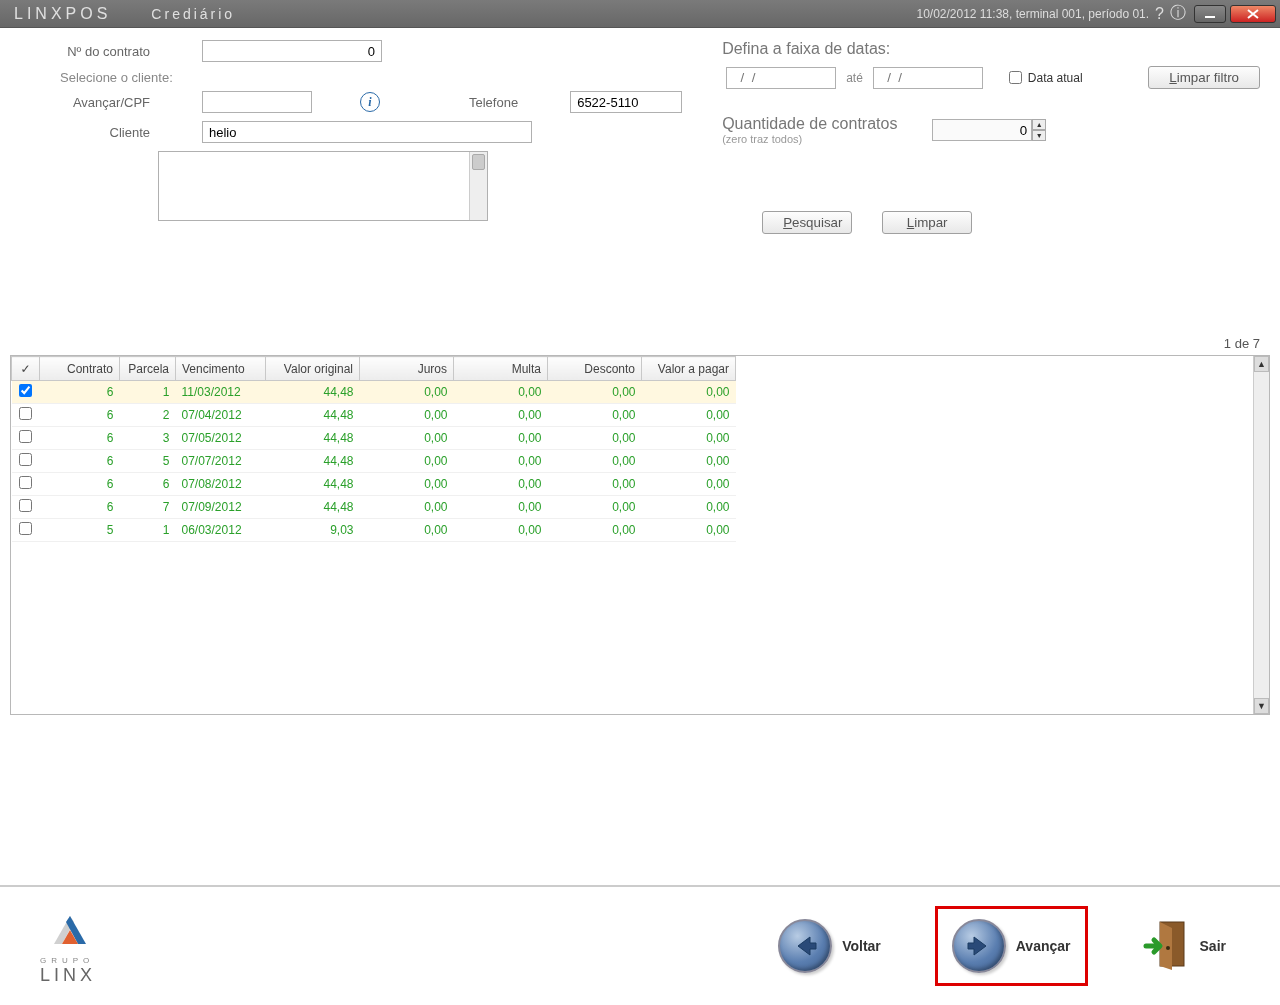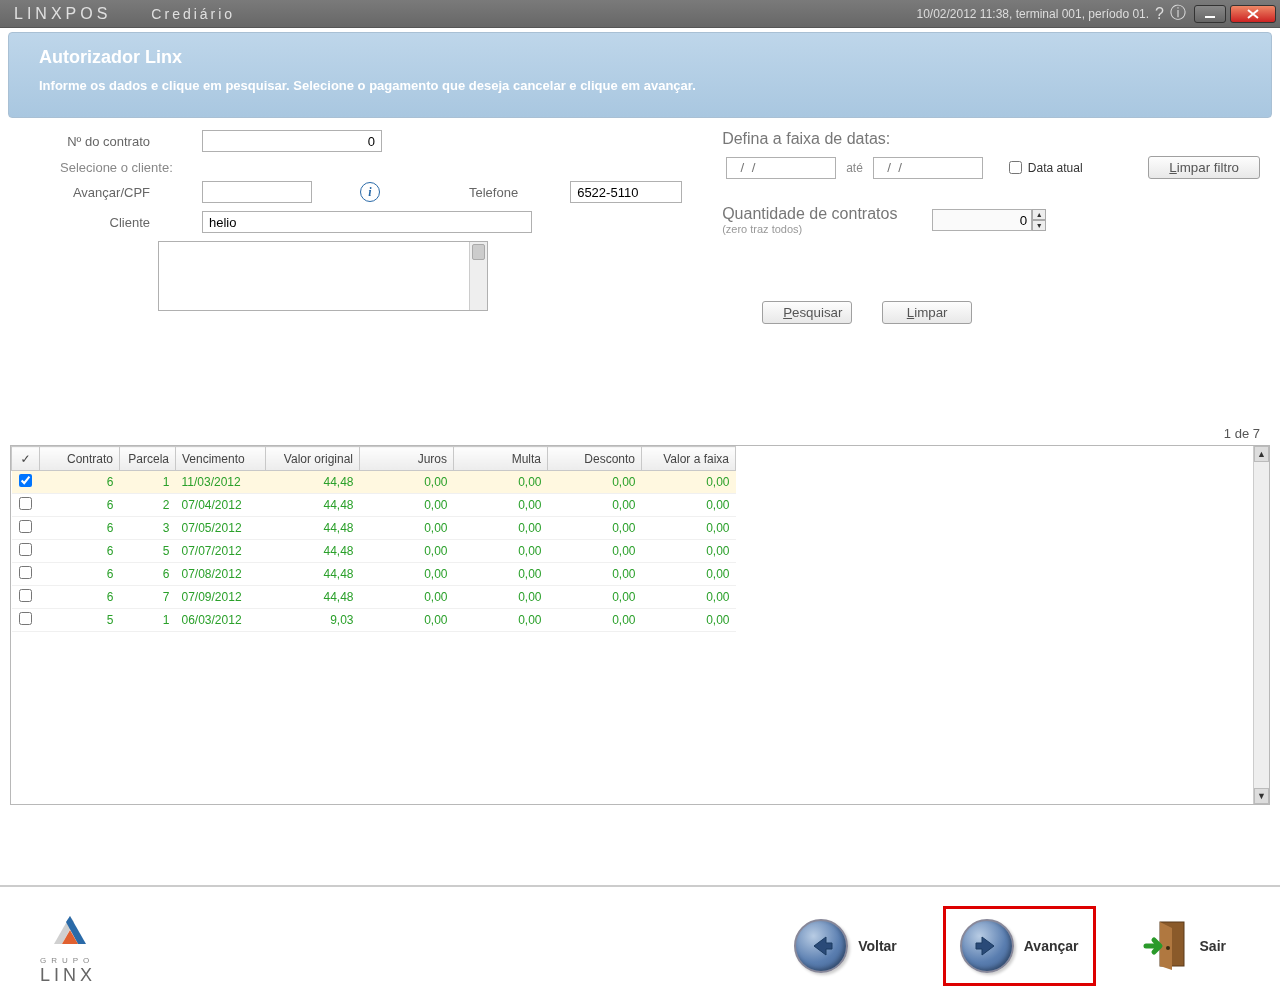--- a/index.html
+++ b/index.html
@@ -71,21 +71,21 @@
 table.grid .c-venc { width:90px; text-align:left;}
 table.grid .c-num { width:94px; text-align:right;}
 table.grid tr.selected td { background:#fff8e0;}
 table.grid input[type=checkbox] { }
 
 .footer { position:absolute; left:0; right:0; bottom:0; height:120px; border-top:2px solid #ccc; display:flex; align-items:center; padding:0 40px;}
 .logo-wrap { width:110px;}
 .logo-mark { position:relative; width:60px; height:48px; margin-bottom:2px;}
 .logo-text1 { font-size:8px; letter-spacing:5px; color:#888;}
 .logo-text2 { font-size:18px; letter-spacing:4px; color:#666; font-weight:300;}
-.nav-btns { margin-left:auto; display:flex; gap:32px; align-items:center;}
+.nav-btns { margin-left:auto; display:flex; gap:40px; align-items:center;}
 .nav-btn { display:flex; align-items:center; gap:10px; cursor:pointer; padding:10px 14px;}
 .nav-btn.highlight { border:3px solid #d00;}
 .circle-btn { width:54px; height:54px; border-radius:50%; background: radial-gradient(circle at 35% 30%, #b8cce4, #5a7eb0 55%, #3a5a88); border:2px solid #889; display:flex; align-items:center; justify-content:center; box-shadow: inset -2px -2px 4px rgba(0,0,0,.3), 2px 2px 3px rgba(0,0,0,.2);}
 .circle-btn svg { width:30px; height:30px;}
 .nav-label { font-weight:bold; color:#333; font-size:14px;}
 .door-icon { width:48px; height:56px; position:relative;}
 </style>
 </head>
 <body>
 
@@ -105,24 +105,20 @@
     </div>
     <div class="win-btn win-close">
       <svg width="14" height="10">
           <path d="M2 1 L12 9 M12 1 L2 9" stroke="#fff" stroke-width="2"></path>
         </svg>
     </div>
   </div>
 </div>
 
 <div class="page">
-  <div class="banner">
-    <h2>Autorizador Linx</h2>
-    <p>Informe os dados e clique em pesquisar. Selecione o pagamento que deseja cancelar e clique em avançar.</p>
-  </div>
 
   <div class="form-area">
     <div class="left-form">
       <div class="field-row">
         <label>Nº do contrato</label>
         <input type="text" class="num-right" value="0" style="">
       </div>
       <div class="sub-label">Selecione o cliente:</div>
       <div class="field-row">
         <label>Avançar/CPF</label>
@@ -183,21 +179,21 @@
       <thead>
         <tr>
           <th class="chk-col">✓</th>
           <th class="c-contrato">Contrato</th>
           <th class="c-parcela">Parcela</th>
           <th class="c-venc">Vencimento</th>
           <th class="c-num">Valor original</th>
           <th class="c-num">Juros</th>
           <th class="c-num">Multa</th>
           <th class="c-num">Desconto</th>
-          <th class="c-num">Valor a faixa</th>
+          <th class="c-num">Valor a pagar</th>
         </tr>
       </thead>
       <tbody id="grid-body">
           <tr class="selected">
             <td class="chk-col"><input type="checkbox" checked="" style=""></td>
             <td class="c-contrato">6</td>
             <td class="c-parcela">1</td>
             <td class="c-venc">11/03/2012</td>
             <td class="c-num">44,48</td>
             <td class="c-num">0,00</td>

